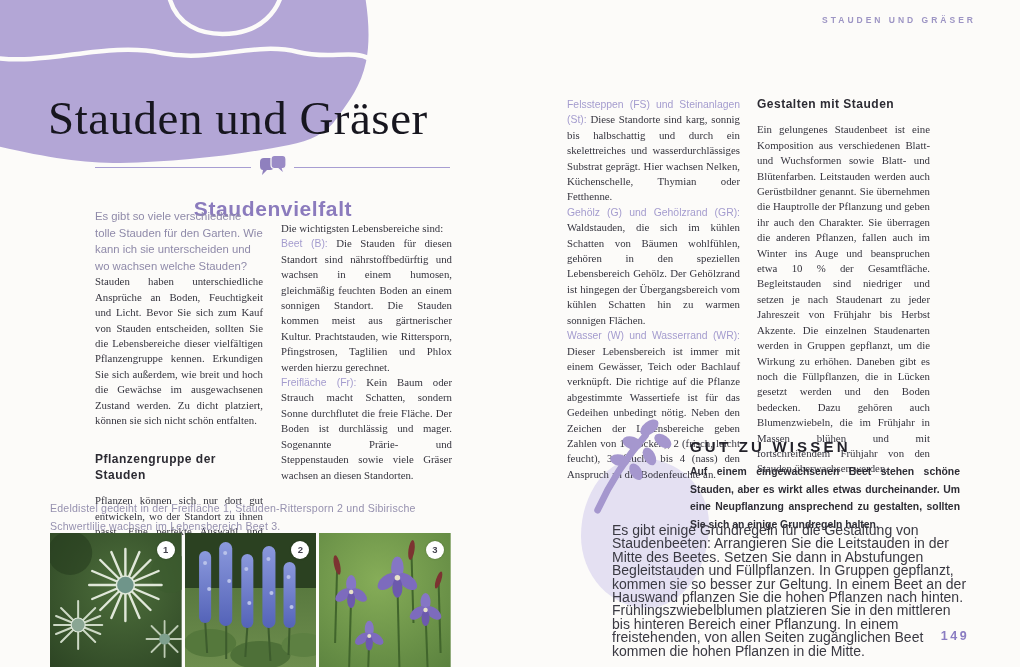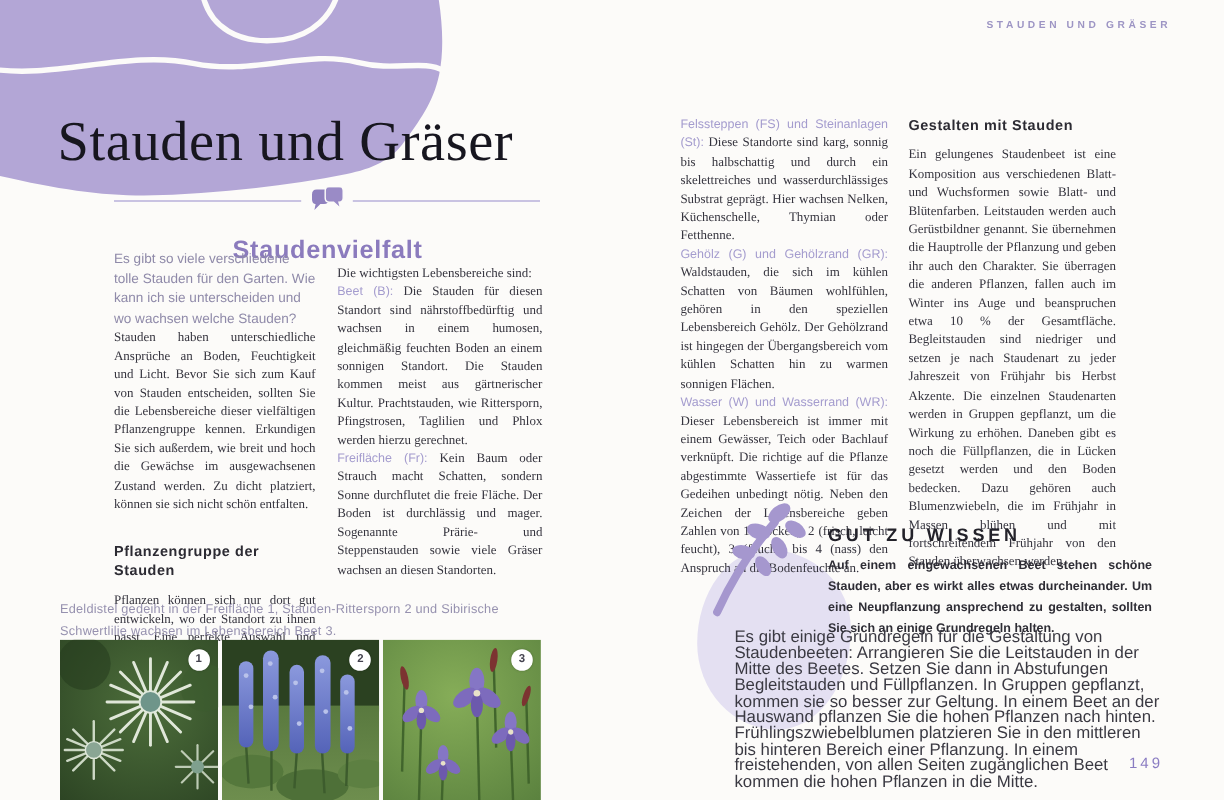--- a/index.html
+++ b/index.html
@@ -53,21 +53,21 @@
     border-radius:46% 54% 48% 52% / 52% 44% 56% 48%;}
   .sprig{left:588px;top:416px;width:96px;height:100px;z-index:2;}
   .info-heading{left:690px;top:438px;font-size:15px;font-weight:bold;letter-spacing:3.2px;
     color:#23222a;z-index:2;}
   .info-lead{left:690px;top:463px;width:270px;font-size:10.4px;font-weight:bold;
     line-height:17.6px;color:#2e2d35;text-align:justify;hyphens:auto;z-index:2;}
   .info-body{left:612px;top:524px;width:358px;font-size:14px;line-height:13.4px;
     color:#3a3942;text-align:left;z-index:2;}
 
   .page-number{left:915px;top:629px;width:80px;text-align:center;font-size:12.5px;
-    font-weight:normal;letter-spacing:2.5px;color:#8a7cc2;z-index:2;}
+    font-weight:bold;letter-spacing:2.5px;color:#8a7cc2;z-index:2;}
 </style>
 </head>
 <body>
 
 <div class="page">
 
   <svg class="abs blob-svg" viewBox="0 0 520 200" preserveAspectRatio="none">
     <path d="M-20,-20 L362,-20 C368,8 371,38 366,62 C361,86 349,101 337,118 C327,133 310,141 289,145 C238,155 180,162 120,163 C78,163 38,156 -20,142 Z" fill="#b3a6d6"></path>
     <path d="M-10,57 C45,67 105,41 162,53 C212,63 255,41 298,52 C330,60 352,49 370,59" fill="none" stroke="#fcfbf9" stroke-width="4.5" stroke-linecap="round"></path>
     <path d="M169,-4 C175,22 198,38 236,33 C262,29 276,12 281,-4" fill="none" stroke="#fcfbf9" stroke-width="4.5" stroke-linecap="round"></path>

